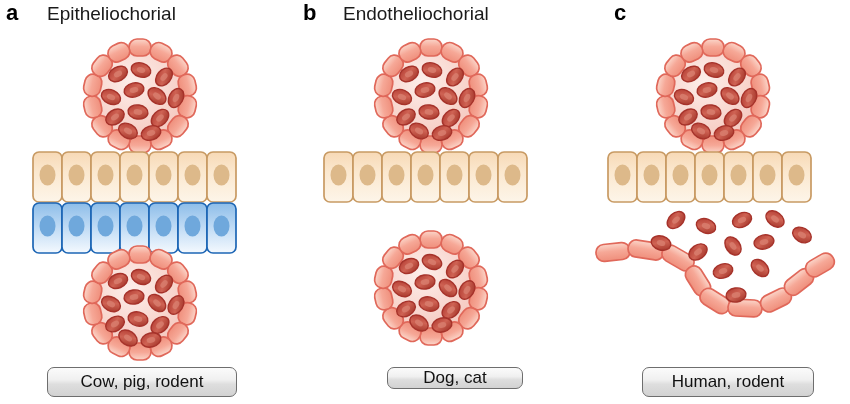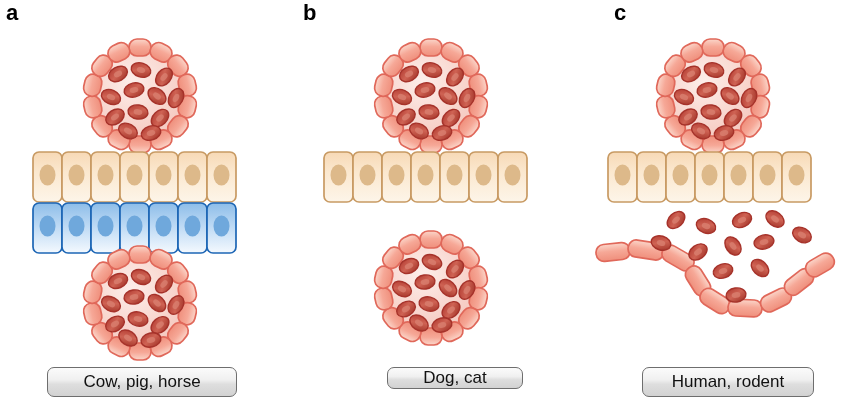--- a/index.html
+++ b/index.html
@@ -82,20 +82,21 @@
   #box-b { left: 104px; top: 367px; width: 136px; height: 22px; }
   #box-c { left: 72px;  top: 367px; width: 172px; height: 30px; }
 </style>
 </head>
 <body>
 
 <div id="figure">
 
   <div class="panel" id="panel-a">
     <div class="panel-letter">a</div>
+    <div class="panel-title">Epitheliochorial</div>
 
     <svg class="svg-art" viewBox="0 0 283 404">
       <defs>
         <radialGradient id="lumenGradA" cx="42%" cy="36%" r="68%">
           <stop offset="0%" stop-color="#fdeeea"></stop>
           <stop offset="60%" stop-color="#f8d4cc"></stop>
           <stop offset="100%" stop-color="#f3c2b8"></stop>
         </radialGradient>
         <linearGradient id="endoGradA" x1="0" y1="0" x2="0" y2="1">
           <stop offset="0%" stop-color="#fbd6ca"></stop>
@@ -373,25 +374,26 @@
               <ellipse rx="4.4" ry="2.8" fill="#d98272" opacity="0.75"></ellipse>
             </g>
           <g transform="translate(151,340) rotate(-14)">
               <ellipse rx="10" ry="7" fill="url(#rbcGradA)" stroke="#a6322a" stroke-width="1.4"></ellipse>
               <ellipse rx="4.4" ry="2.8" fill="#d98272" opacity="0.75"></ellipse>
             </g>
         </g>
       </g>
     </svg>
 
-    <div class="species-box" id="box-a">Cow, pig, horse</div>
+    <div class="species-box" id="box-a">Cow, pig, rodent</div>
   </div>
 
   <div class="panel" id="panel-b">
     <div class="panel-letter">b</div>
+    <div class="panel-title">Endotheliochorial</div>
 
     <svg class="svg-art" viewBox="0 0 287 404">
       <defs>
         <radialGradient id="lumenGradB" cx="42%" cy="36%" r="68%">
           <stop offset="0%" stop-color="#fdeeea"></stop>
           <stop offset="60%" stop-color="#f8d4cc"></stop>
           <stop offset="100%" stop-color="#f3c2b8"></stop>
         </radialGradient>
         <linearGradient id="endoGradB" x1="0" y1="0" x2="0" y2="1">
           <stop offset="0%" stop-color="#fbd6ca"></stop>

